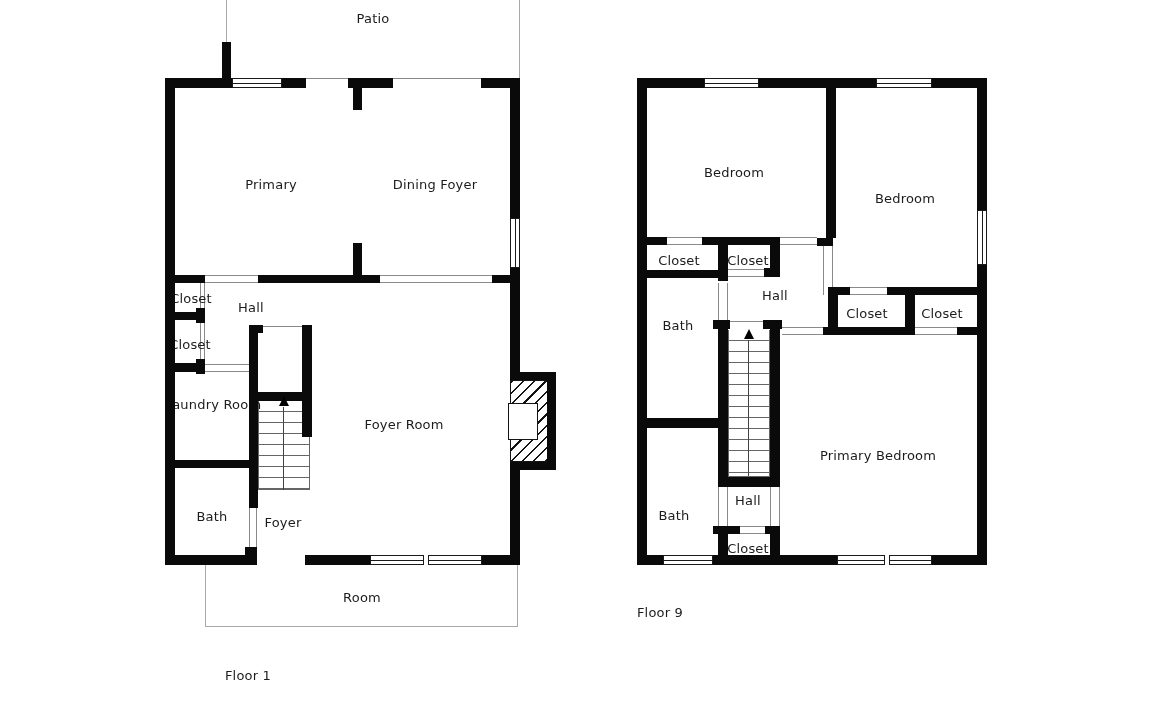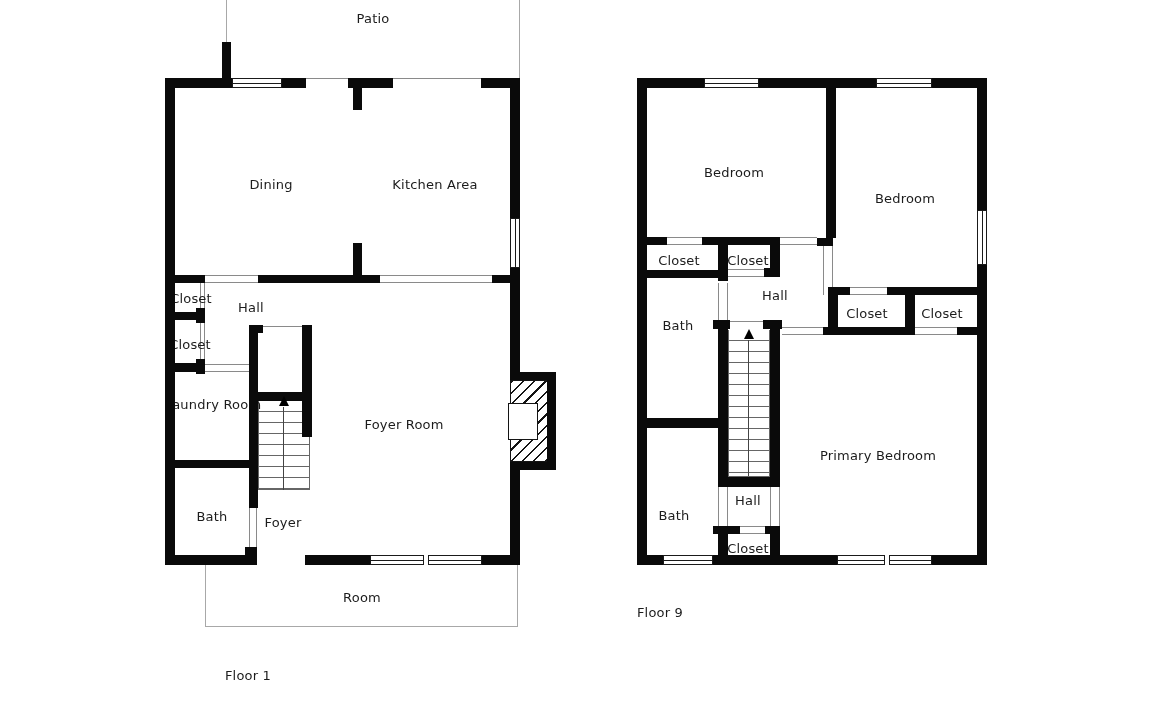--- a/index.html
+++ b/index.html
@@ -93,22 +93,22 @@
     <div class="w" style="left:547px;top:372px;width:9px;height:98px"></div>
     <div class="w" style="left:520px;top:462px;width:36px;height:8px"></div>
     <div class="hatch" style="left:510px;top:380px;width:38px;height:82px"></div>
     <div class="firebox" style="left:508px;top:403px;width:30px;height:37px"></div>
 
     <div class="ol" style="left:205px;top:565px;width:1px;height:62px"></div>
     <div class="ol" style="left:517px;top:565px;width:1px;height:62px"></div>
     <div class="ol" style="left:205px;top:626px;width:313px;height:1px"></div>
 
     <div class="lbl" style="left:373px;top:18px">Patio</div>
-    <div class="lbl" style="left:271px;top:184px">Dining</div>
-    <div class="lbl" style="left:435px;top:184px">Kitchen Area</div>
+    <div class="lbl" style="left:271px;top:184px">Primary</div>
+    <div class="lbl" style="left:435px;top:184px">Dining Foyer</div>
     <div class="lbl" style="left:191px;top:298px">Closet</div>
     <div class="lbl" style="left:251px;top:307px">Hall</div>
     <div class="lbl" style="left:190px;top:344px">Closet</div>
     <div class="lbl" style="left:213px;top:404px">Laundry Room</div>
     <div class="lbl" style="left:404px;top:424px">Foyer Room</div>
     <div class="lbl" style="left:212px;top:516px">Bath</div>
     <div class="lbl" style="left:283px;top:522px">Foyer</div>
     <div class="lbl" style="left:362px;top:597px">Room</div>
     <div class="lbl" style="left:248px;top:675px">Floor 1</div>
   </div>

